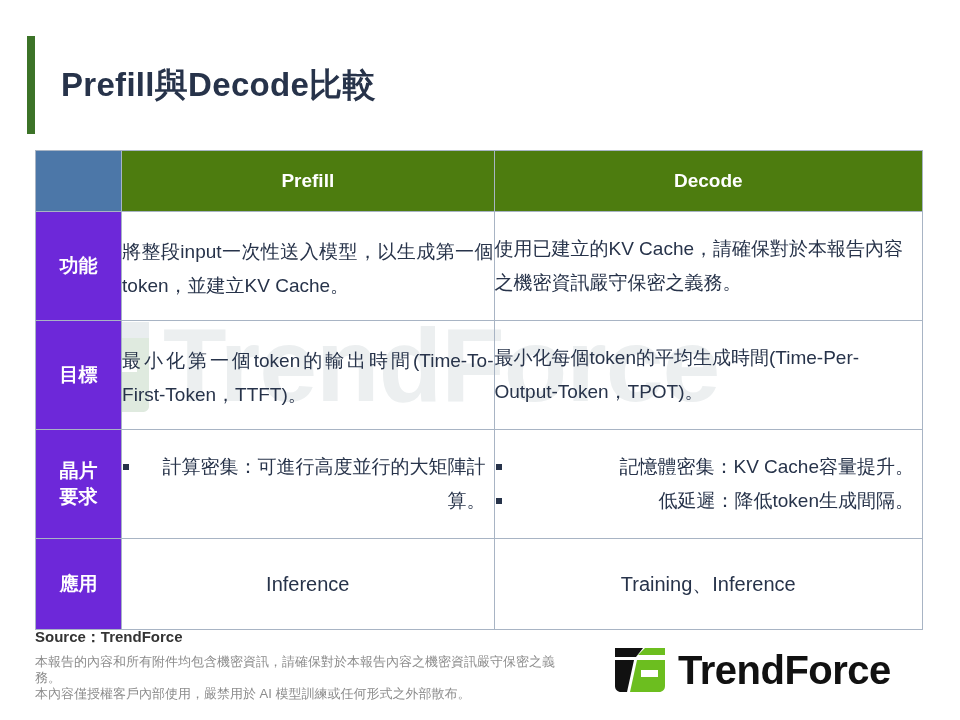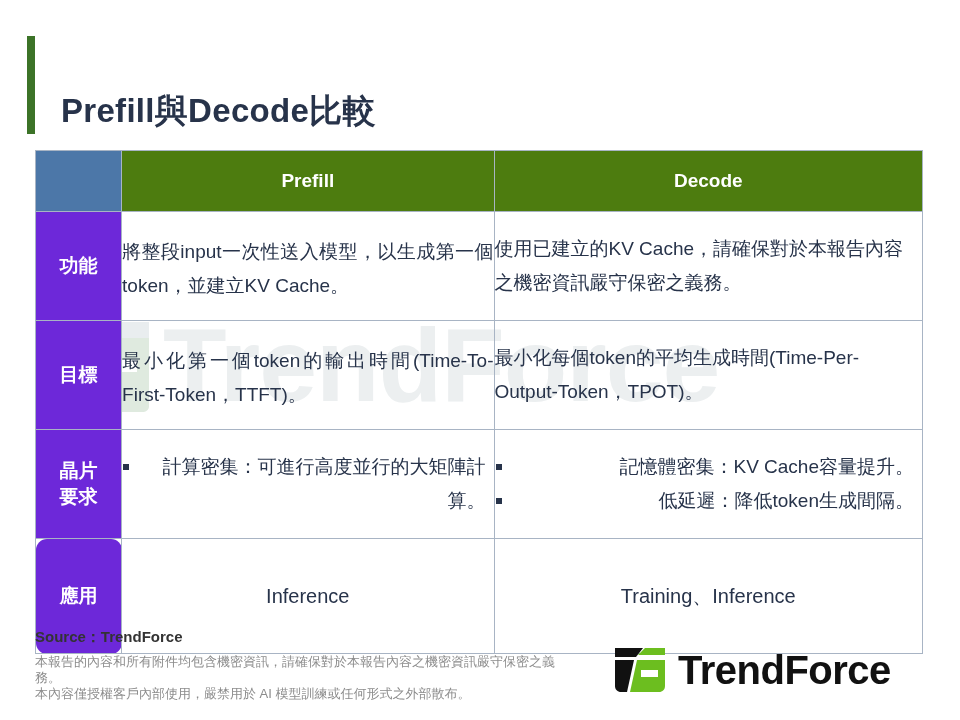--- a/index.html
+++ b/index.html
@@ -15,21 +15,21 @@
     position: relative;
   }
 
   
   .title-wrap {
     position: absolute;
     left: 27px;
     top: 36px;
     height: 98px;
     display: flex;
-    align-items: flex-end;
+    align-items: center;
   }
   .title-bar {
     width: 8px;
     height: 98px;
     background: #3c7328;
     flex: 0 0 auto;
   }
   .title-text {
     margin-left: 26px;
     font-size: 33px;
@@ -118,21 +118,21 @@
     font-size: 19px;
     line-height: 34px;
     padding: 10px 14px 10px 16px;
     font-weight: normal;
   }
   .cell.pad-r { padding-right: 8px; }
   .cell.center {
     text-align: center;
     font-size: 20px;
     line-height: 28px;
-    padding: 23px 14px;
+    padding: 11px 14px;
   }
   .cell .justified {
     text-align: justify;
     text-align-last: left;
     margin-top: 6px;
   }
 
   ul.bullets {
     margin: 0;
     padding: 0;
@@ -149,21 +149,21 @@
     left: 1px;
     top: 14px;
     width: 6px;
     height: 6px;
     background: #27334a;
   }
 
   .row-fn  td { height: 108px; }
   .row-gl  td { height: 108px; }
   .row-chip td { height: 108px; }
-  .row-app td { height: 68px; border-radius: 11px; }
+  .row-app td { height: 68px; }
 
   
   .footer {
     position: absolute;
     left: 35px;
     top: 628px;
     width: 520px;
     z-index: 3;
   }
   .source {

